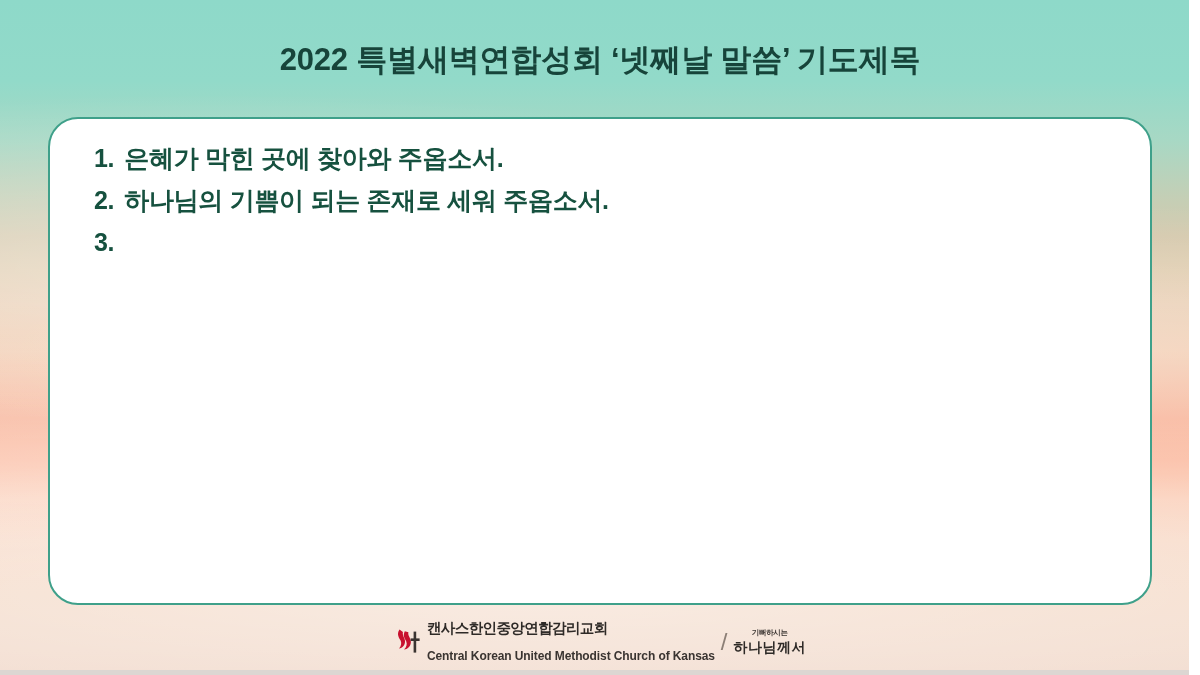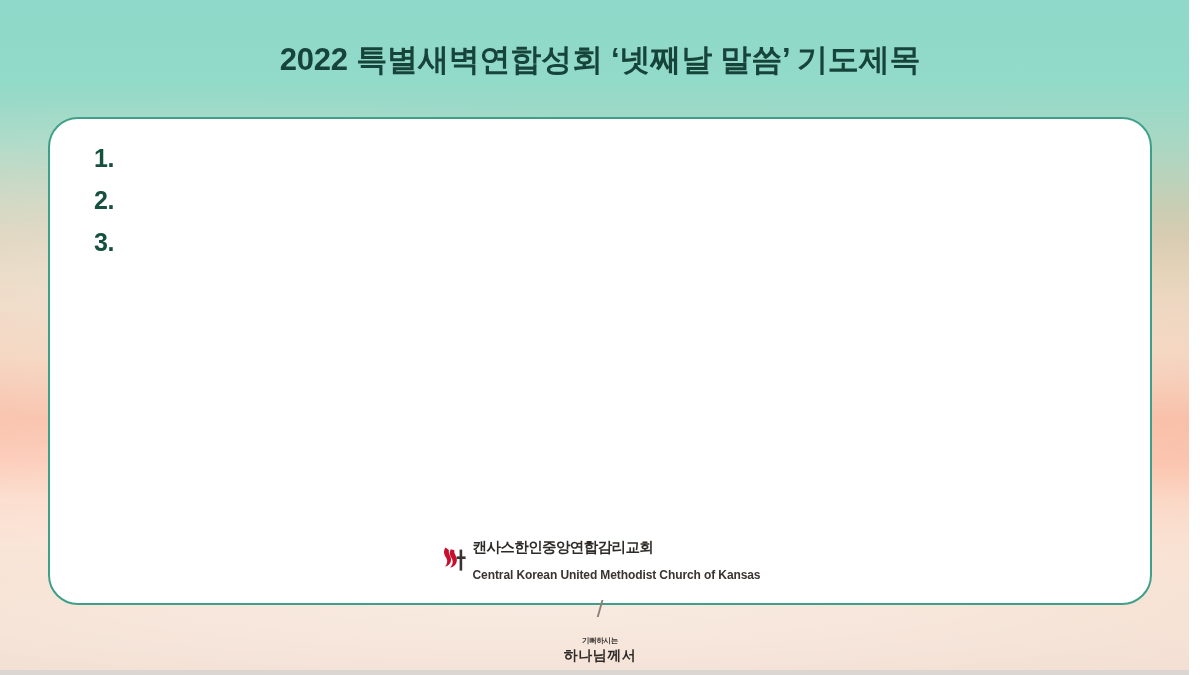--- a/index.html
+++ b/index.html
@@ -111,23 +111,21 @@
 
   
   .footer {
     position: absolute;
     left: 0;
     bottom: 12px;
     width: 1200px;
     display: flex;
     align-items: center;
     justify-content: center;
-    gap: 14px;
     z-index: 3;
-    flex-direction: column;
   }
   .logo-group {
     display: flex;
     align-items: center;
     gap: 7px;
   }
   .flame-mark { display: block; }
   .umc-names { line-height: 1.05; }
   .umc-kor {
     font-size: 14.5px;
@@ -182,26 +180,28 @@
 
 <div id="slide">
 
   <div class="slide-title">2022 특별새벽연합성회 ‘넷째날 말씀’ 기도제목</div>
 
   <div class="card">
 
     <div class="section">
       <div class="section-heading">
         <span class="sec-num">1.</span>
+        <span>은혜가 막힌 곳에 찾아와 주옵소서.</span>
       </div>
     </div>
 
     <div class="section">
       <div class="section-heading">
         <span class="sec-num">2.</span>
+        <span>하나님의 기쁨이 되는 존재로 세워 주옵소서.</span>
       </div>
     </div>
 
     <div class="section">
       <div class="section-heading">
         <span class="sec-num">3.</span>
       </div>
     </div>
 
   </div>

